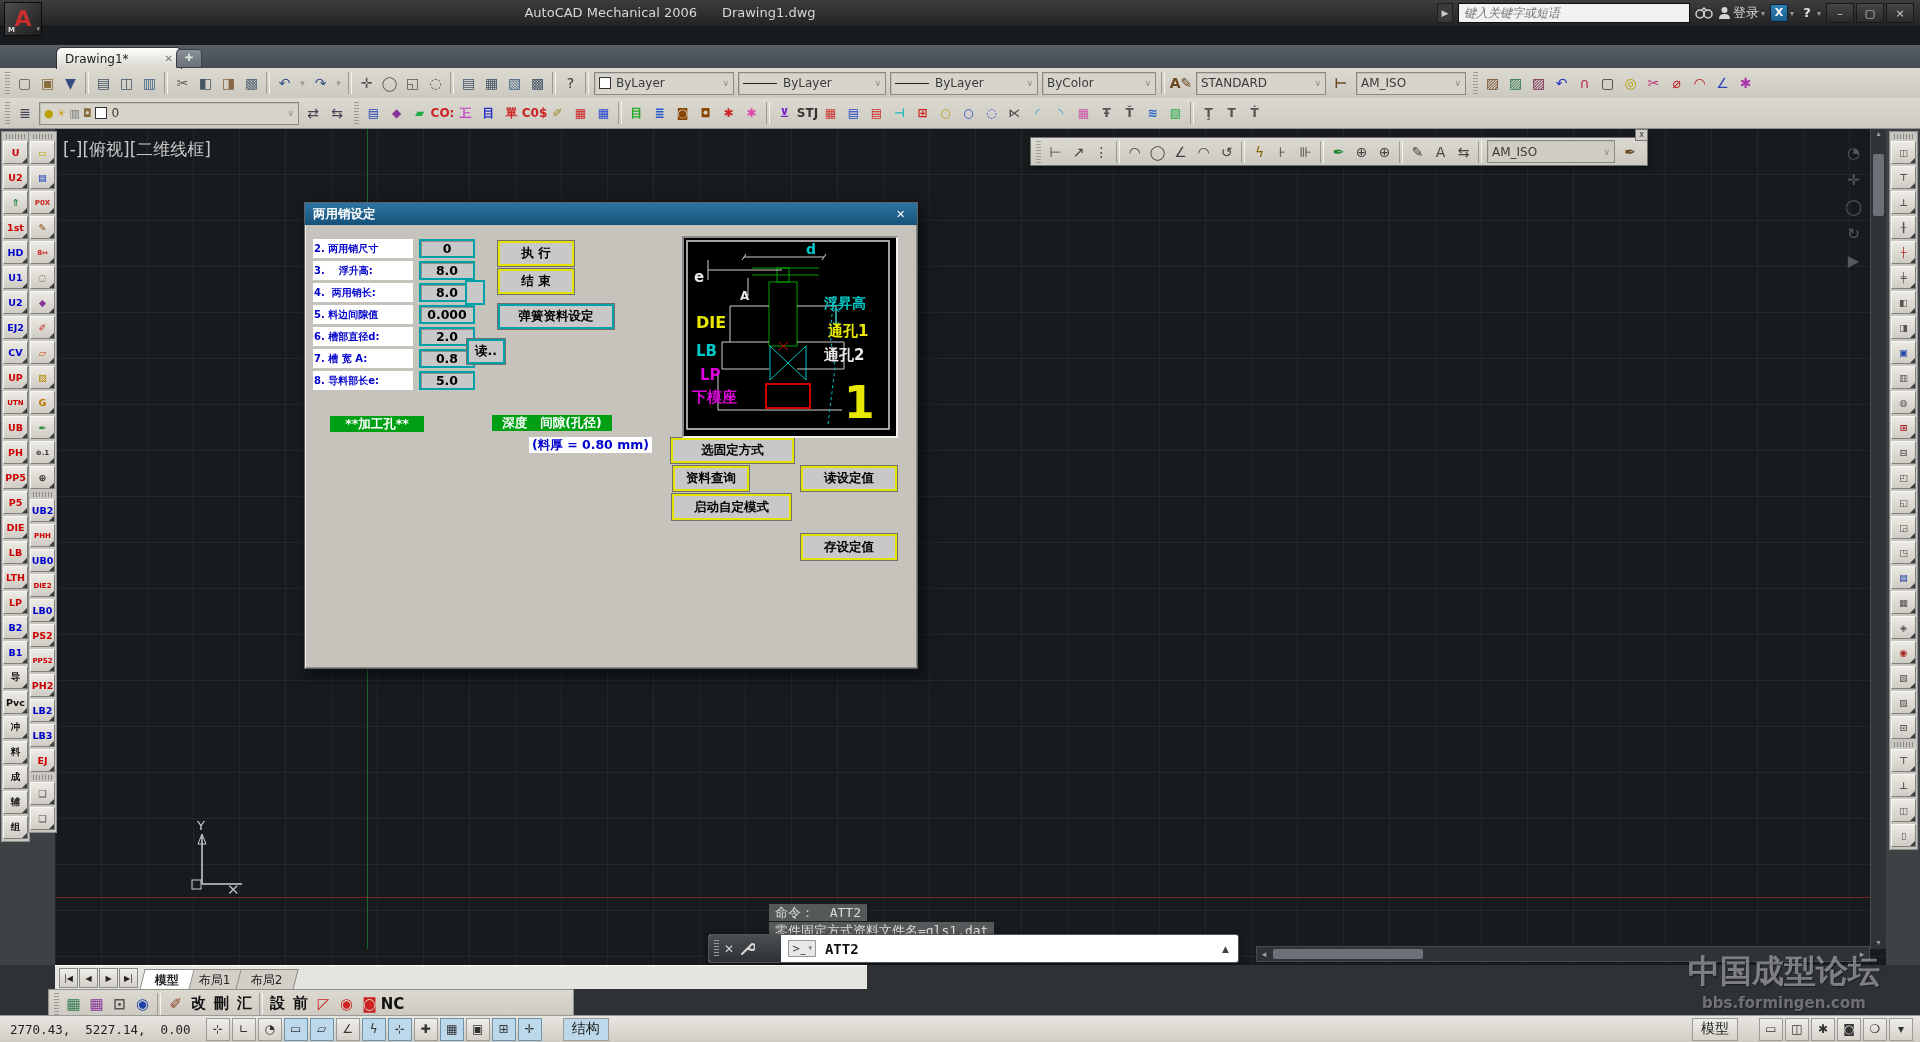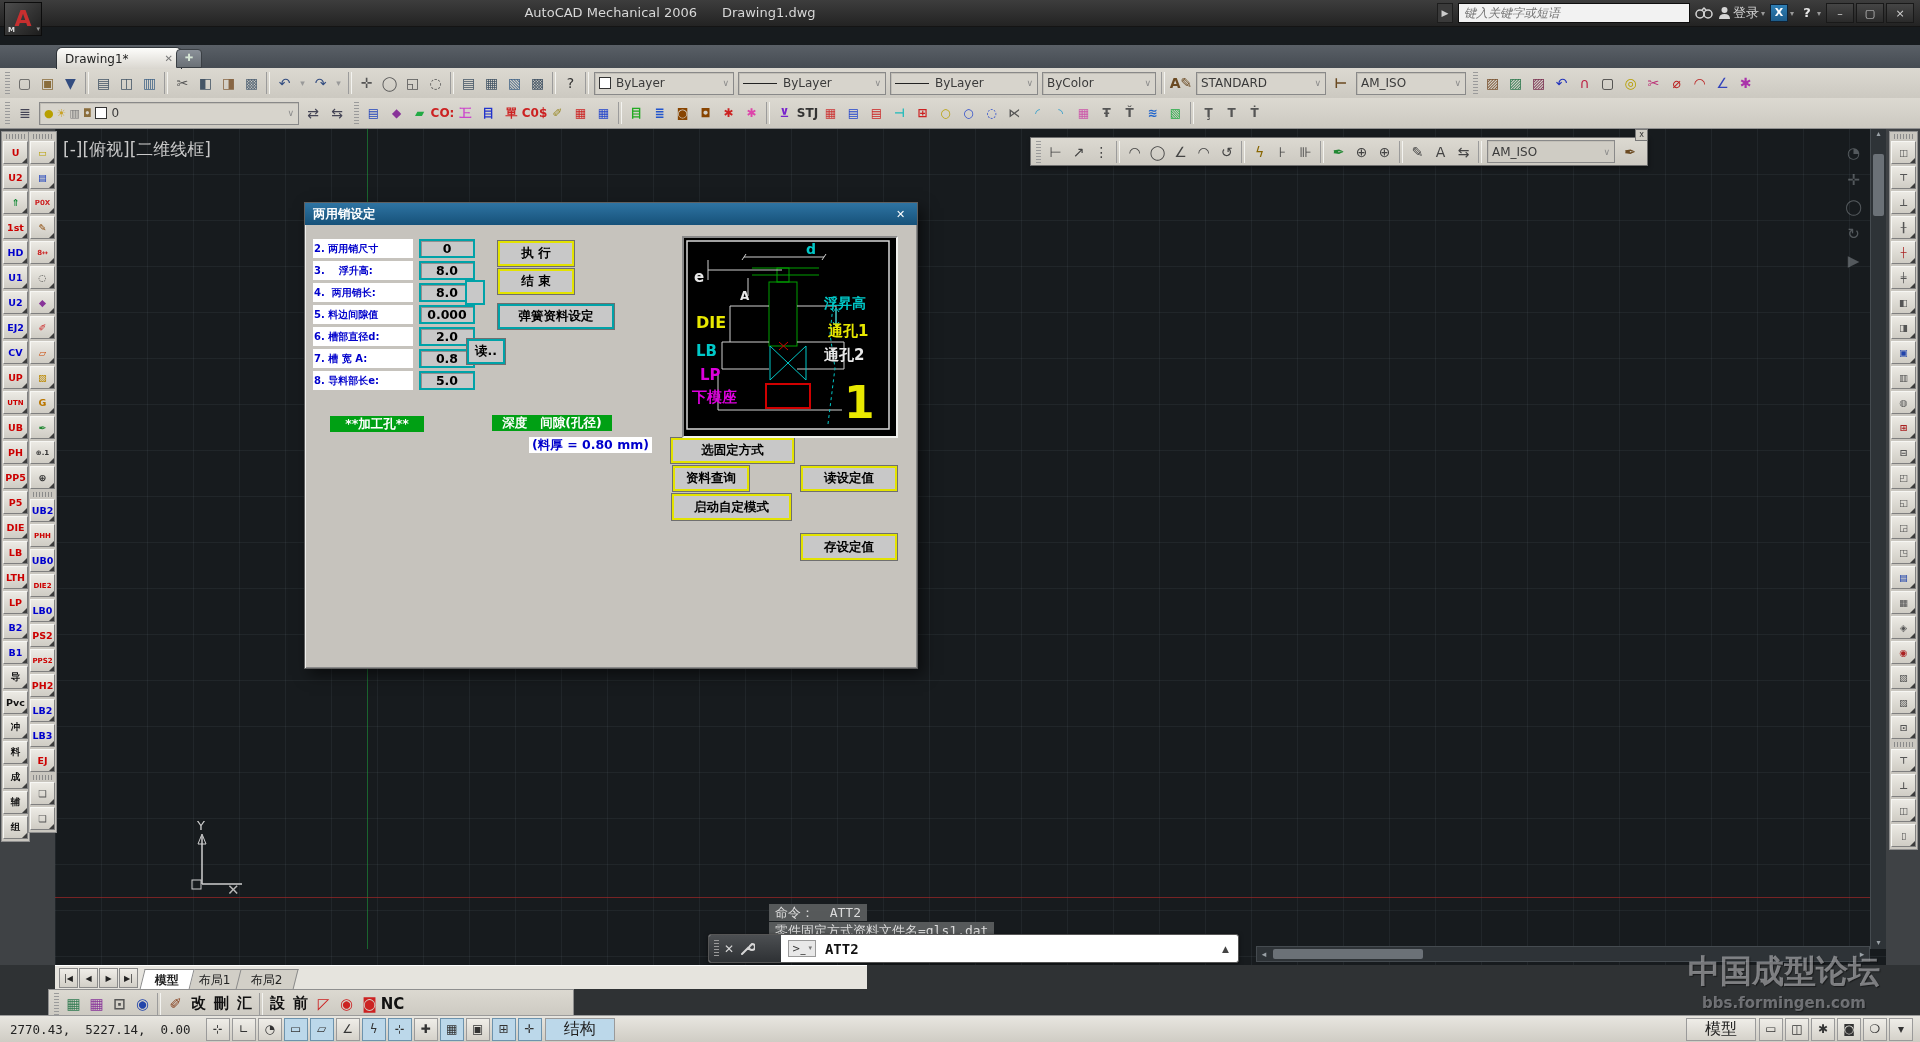--- a/index.html
+++ b/index.html
@@ -107,21 +107,21 @@
   .ltab span{transform:skewX(14deg);}
   .ltab.active{background:#fff;font-weight:bold;z-index:2;}
   .plugrow{position:absolute;left:0;right:0;bottom:26px;height:27px;background:#2f3234;z-index:31;}
   .plugband{position:absolute;left:48px;top:0;height:27px;width:524px;background:linear-gradient(#dcd9d1,#ccc9c1);border:1px solid #8f8f8f;display:flex;align-items:center;}
   .plugband .tbtn{font-size:15px;font-weight:bold;}
   
   .statusbar{position:absolute;left:0;right:0;bottom:0;height:26px;background:linear-gradient(#e8e6e0,#cfccc4);border-top:1px solid #9a9a9a;display:flex;align-items:center;z-index:32;}
   .coords{font-family:"DejaVu Sans Mono",monospace;font-size:12.5px;color:#222;padding:0 14px 0 10px;white-space:pre;}
   .snapbtn{width:22px;height:21px;margin:0 1px;border:1px solid #9a9a9a;background:linear-gradient(#efede8,#d5d2ca);display:flex;align-items:center;justify-content:center;font-size:12px;color:#333;}
   .snapbtn.on{background:#bcd8ea;border-color:#6d93ad;}
-  .stbtn{height:21px;padding:0 18px;margin:0 2px;border:1px solid #9a9a9a;background:linear-gradient(#efede8,#d5d2ca);font-size:16px;color:#222;display:flex;align-items:center;}
+  .stbtn{height:21px;padding:0 8px;margin:0 20px;border:1px solid #9a9a9a;background:linear-gradient(#efede8,#d5d2ca);font-size:14px;color:#222;display:flex;align-items:center;}
   .stbtn.on{background:#bcd8ea;}
   .st-right{margin-left:auto;display:flex;align-items:center;padding-right:6px;}
   .watermark{position:absolute;right:40px;bottom:30px;z-index:50;pointer-events:none;text-align:center;}
   .watermark .w1{font-size:32px;font-weight:bold;color:rgba(205,205,210,.55);text-shadow:1px 1px 1px rgba(0,0,0,.45);}
   .watermark .w2{font-size:15px;font-weight:bold;color:rgba(205,205,210,.45);text-shadow:1px 1px 1px rgba(0,0,0,.4);}
 </style>
 </head>
 <body>
 
 <div class="screen">

